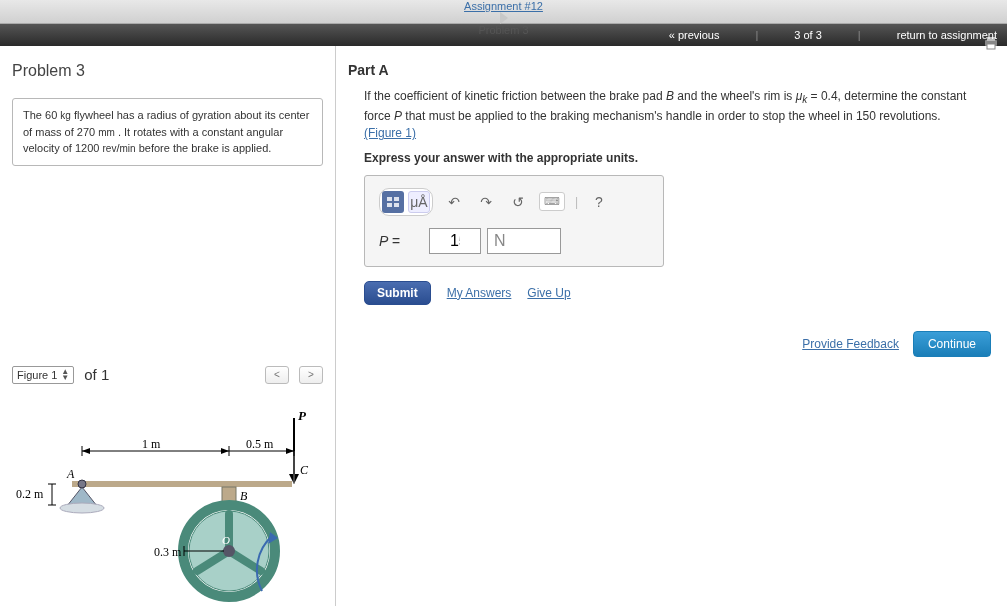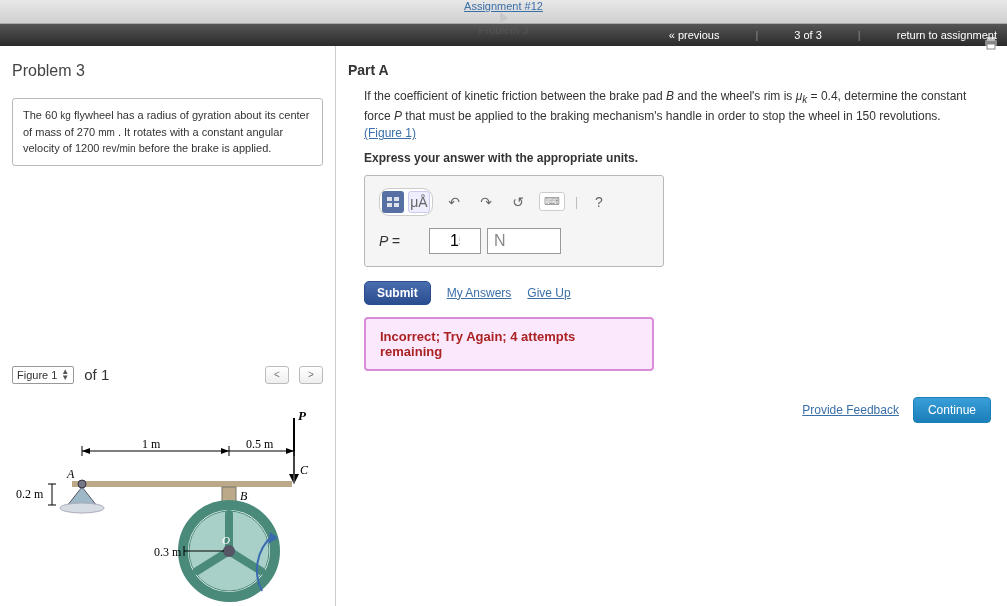--- a/index.html
+++ b/index.html
@@ -178,20 +178,19 @@
         <input class="unit-box" value="N" style="">
       </div>
     </div>
 
     <div class="submit-row">
       <button class="submit-btn">Submit</button>
       <span class="answer-link">My Answers</span>
       <span class="answer-link">Give Up</span>
     </div>
 
-    <div class="feedback-box">Incorrect; Try Again; 4 attempts remaining</div>
 
     <div class="right-footer">
       <span class="provide-link">Provide Feedback</span>
       <button class="continue-btn">Continue</button>
     </div>
   </div>
 </div>
 
 </body></html>

